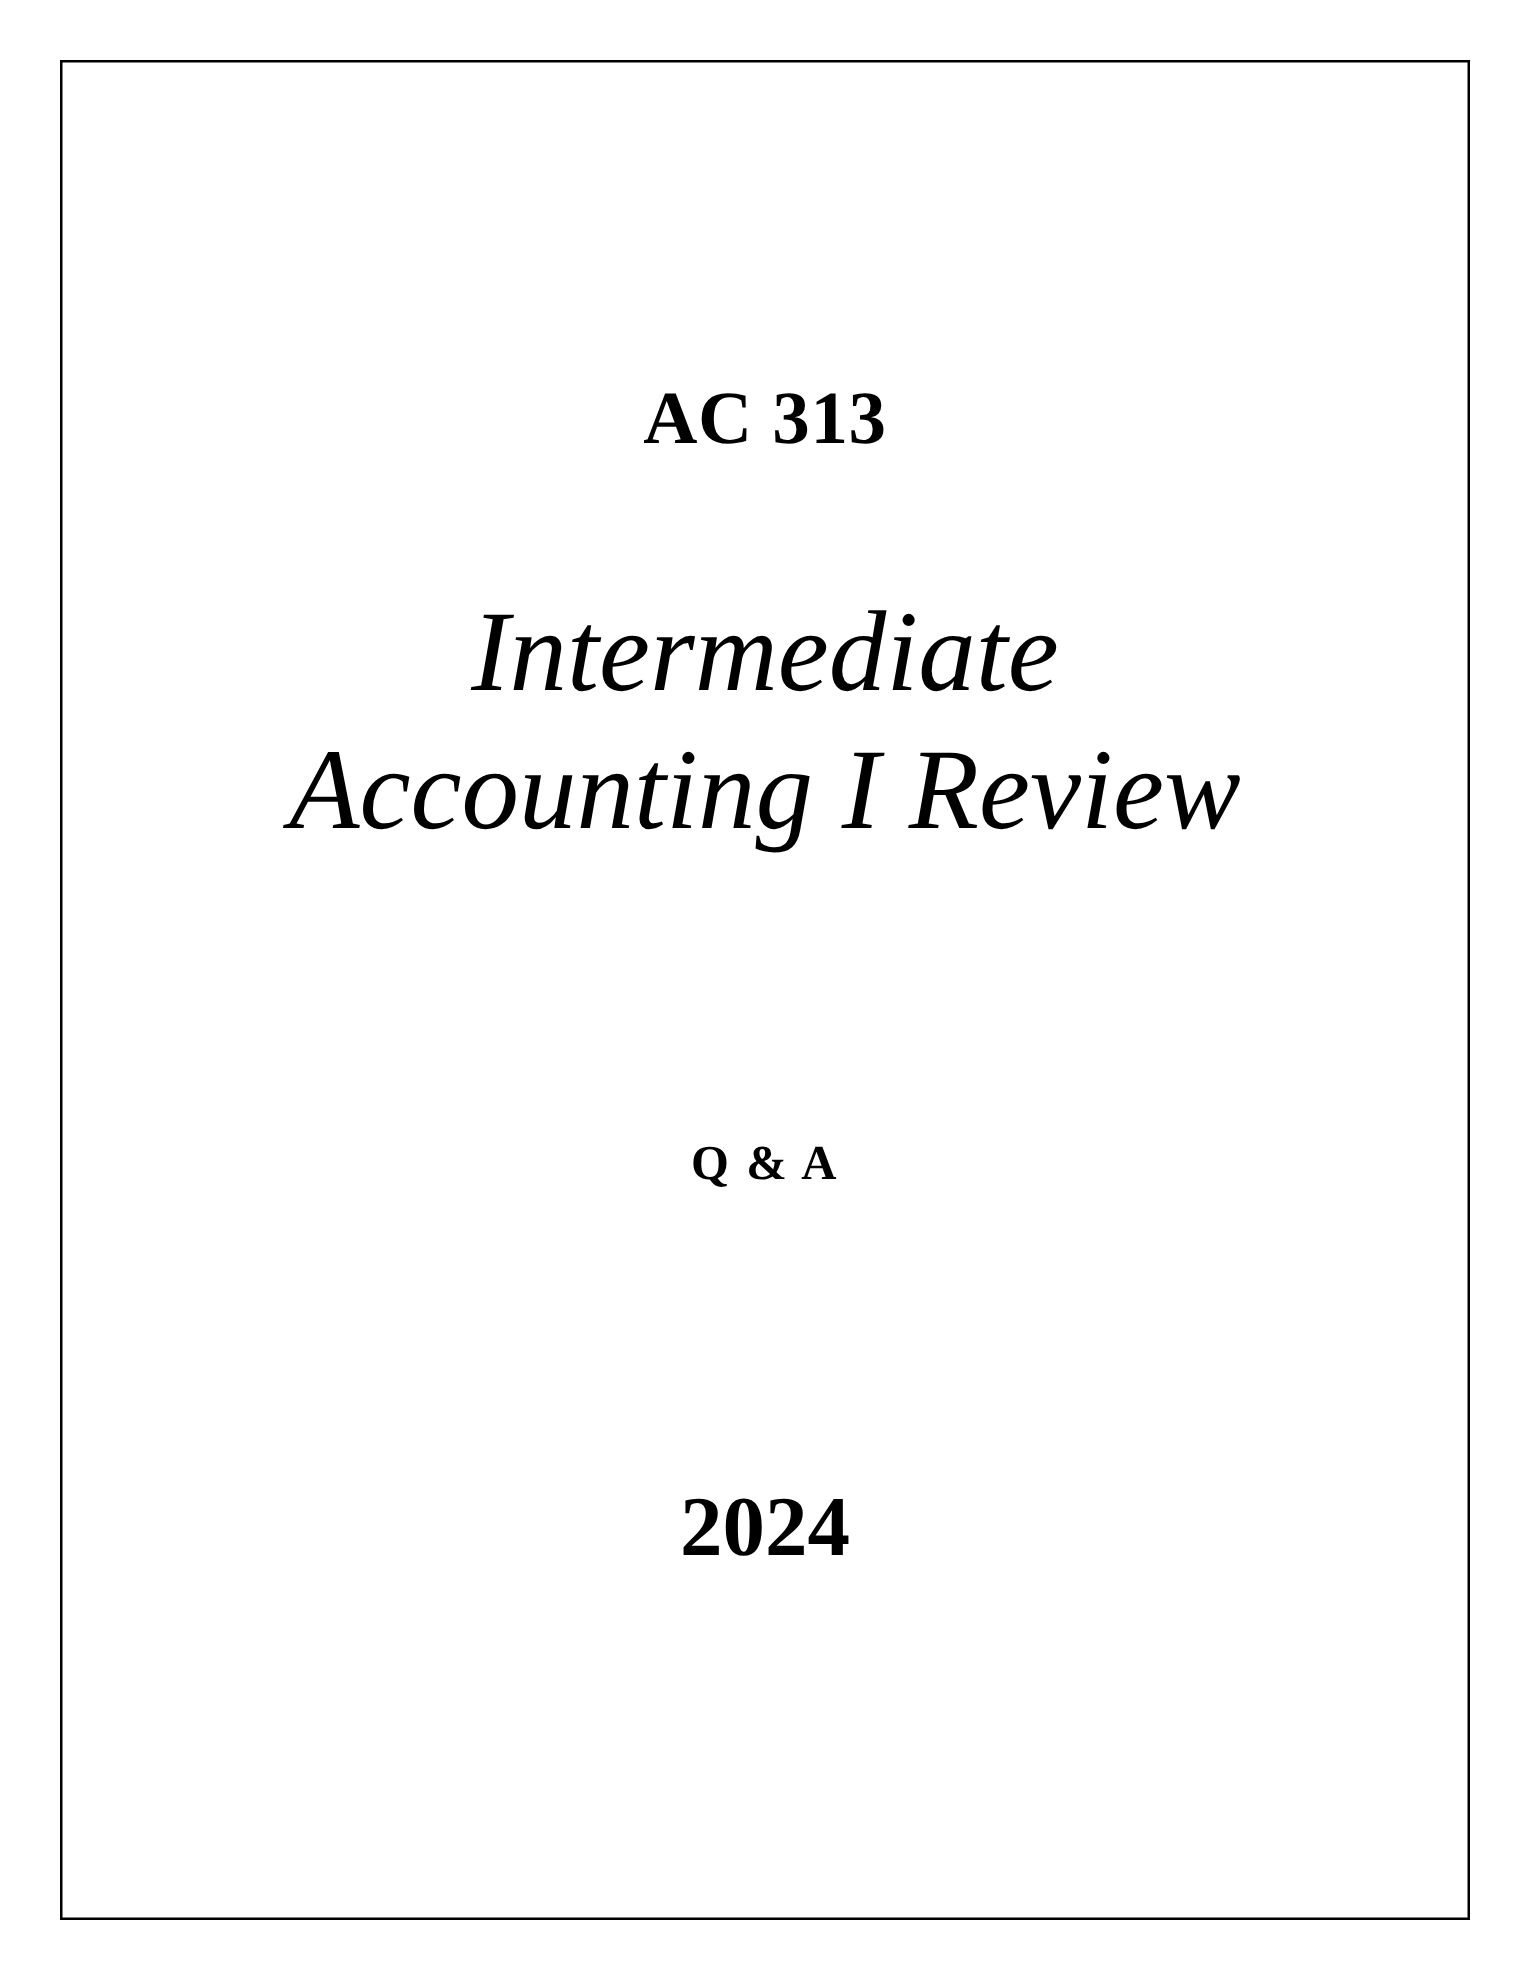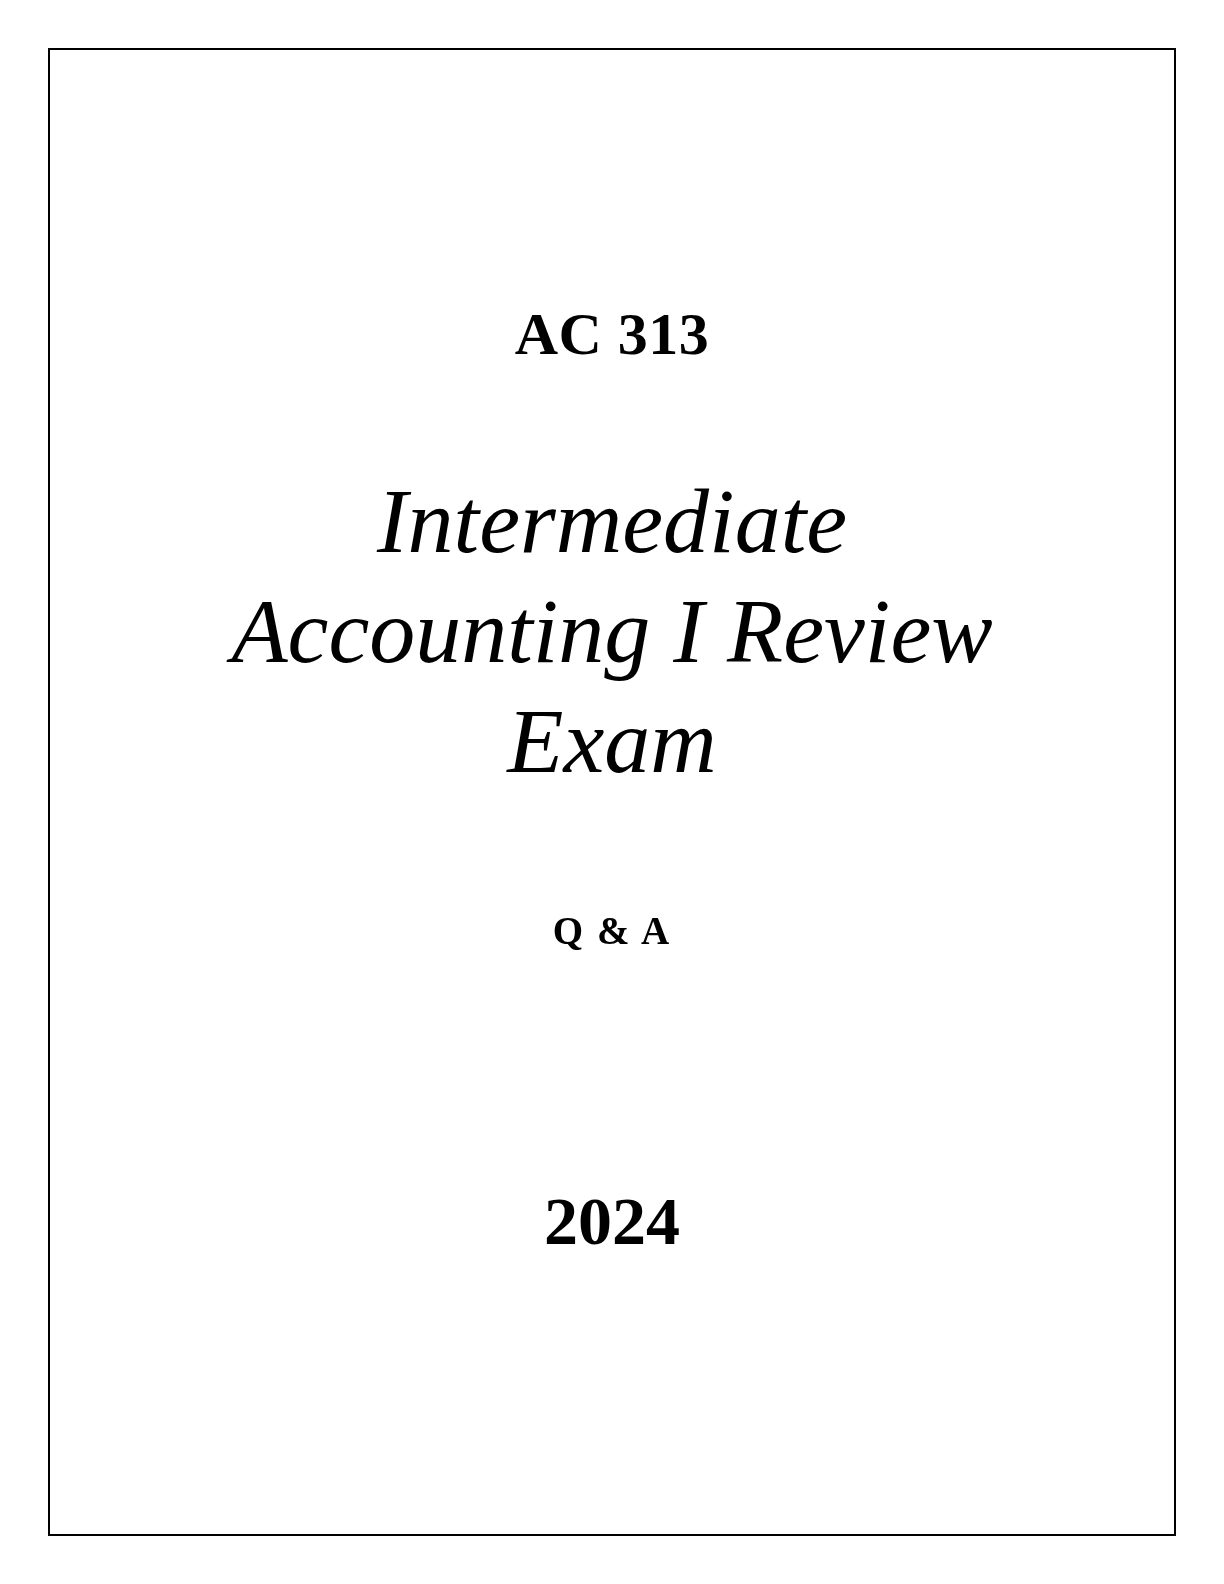--- a/index.html
+++ b/index.html
@@ -65,20 +65,19 @@
 
 <div class="page">
 
   <div class="page-border"></div>
 
   <div class="centered-text course-code">AC 313</div>
 
   <div class="centered-text doc-title">
     <span class="title-line">Intermediate</span>
     <span class="title-line">Accounting I Review</span>
-    <span class="title-line">Exam</span>
   </div>
 
   <div class="centered-text subtitle">Q &amp; A</div>
 
   <div class="centered-text year">2024</div>
 
 </div>
 
 </body></html>

